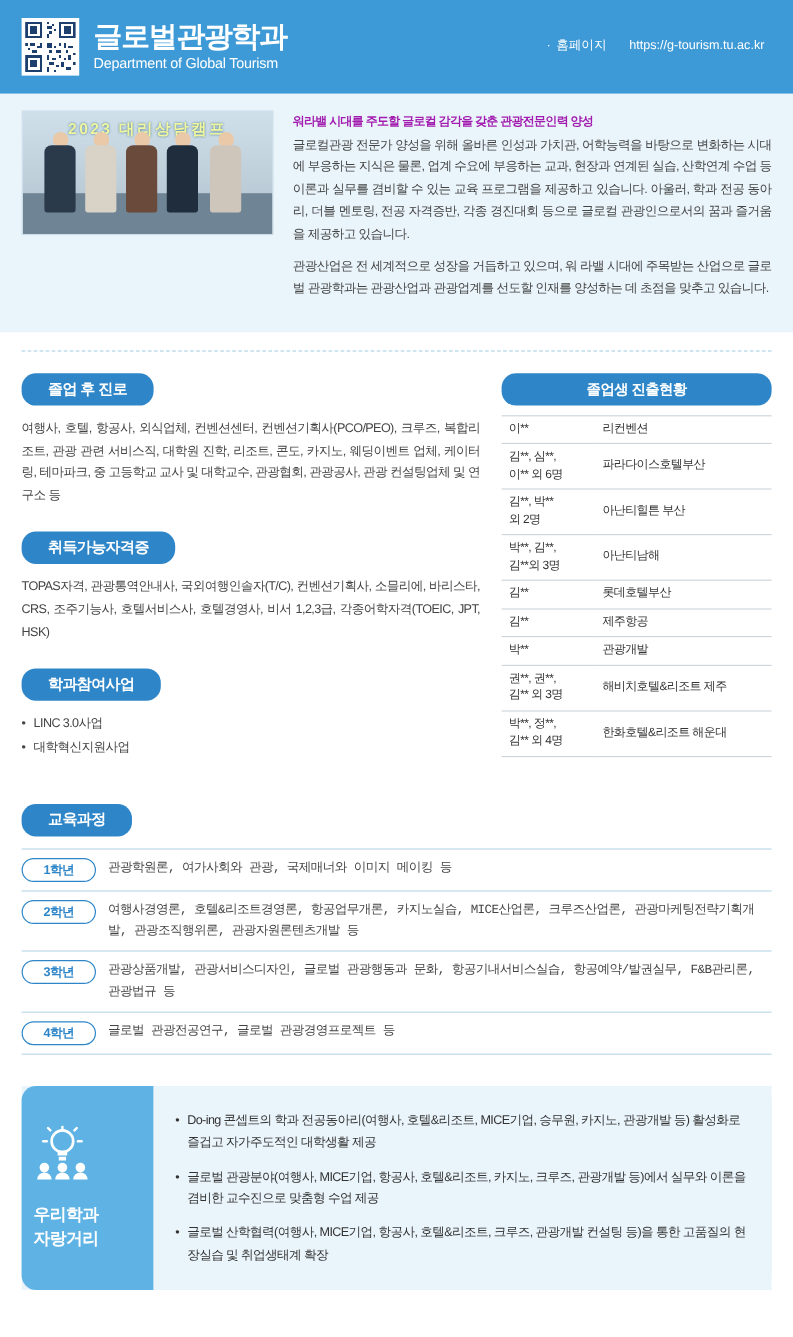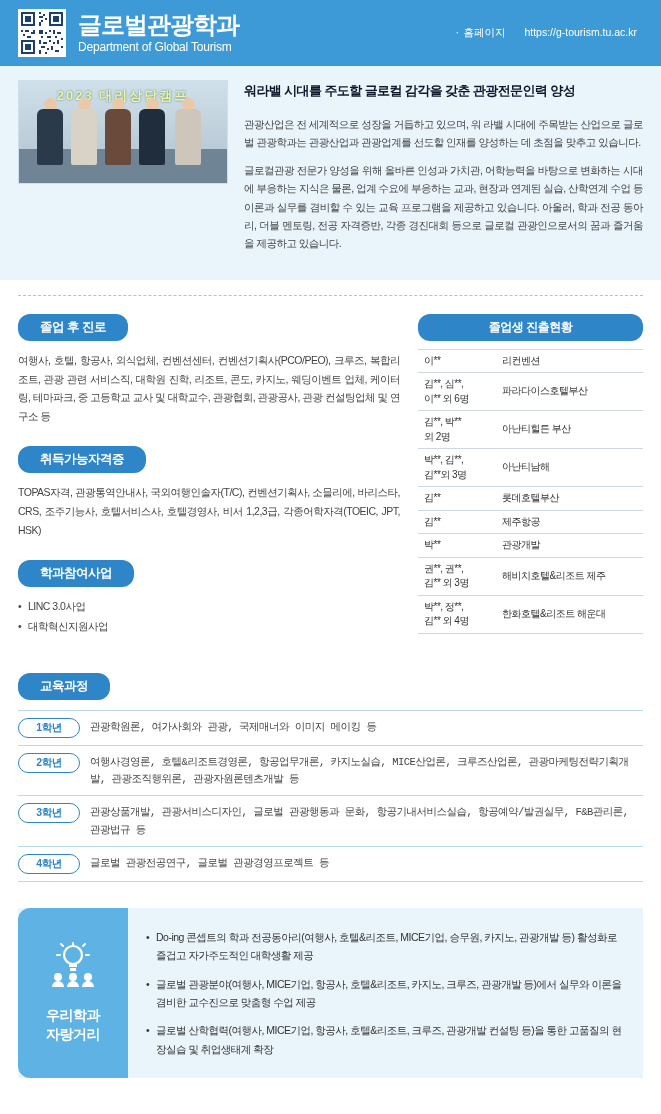--- a/index.html
+++ b/index.html
@@ -6,21 +6,21 @@
   html, body {
     width: 661px;
     background: #ffffff;
     font-family: "Liberation Sans", "DejaVu Sans", sans-serif;
     color: #333;
   }
   body { width: 661px; min-height: 1114px; position: relative; }
 
   
   .header {
-    height: 66px;
+    height: 78px;
     background: #3d9ad6;
     display: flex;
     align-items: center;
     padding: 0 18px;
     position: relative;
   }
   .qr {
     width: 48px; height: 48px;
     background: #fff;
     padding: 3px;
@@ -82,21 +82,21 @@
     position: absolute; bottom: 18px; width: 26px; border-radius: 4px 4px 0 0;
   }
   .person .head {
     width: 13px; height: 13px; border-radius: 50%; background: #e9c9a8;
     margin: 0 auto -2px auto;
   }
   .person .body { width: 26px; height: 56px; border-radius: 6px 6px 2px 2px; }
 
   .intro-text { flex: 1 1 auto; padding-top: 2px; }
   .intro-head {
-    color: #0f172a; font-size: 13px; font-weight: bold; margin-bottom: 15px;
+    color: #a21caf; font-size: 10px; font-weight: bold; margin-bottom: 4px;
     letter-spacing: -0.6px;
   }
   .intro-body p {
     font-size: 10.5px; line-height: 1.75; color: #444; letter-spacing: -0.5px;
     margin-bottom: 9px; text-align: justify;
   }
 
   
   .wave-sep {
     height: 16px;
@@ -202,21 +202,21 @@
     border-radius: 0 0 0 0;
     min-height: 170px;
   }
   .pride-left {
     flex: 0 0 110px;
     background: #5fb3e4;
     border-radius: 12px 0 0 12px;
     color: #fff;
     display: flex;
     flex-direction: column;
-    align-items: center;
+    align-items: flex-start;
     justify-content: center;
     gap: 14px;
     padding: 10px;
   }
   .pride-left .label {
     font-size: 14px; font-weight: bold; text-align: center; line-height: 1.4;
     letter-spacing: -0.5px;
   }
   .pride-right {
     flex: 1 1 auto;
@@ -324,22 +324,22 @@
         <div class="body" style="background:#1f2d3d;"></div>
       </div>
     <div class="person" style="left:156px;">
         <div class="head"></div>
         <div class="body" style="background:#cfc6bb;"></div>
       </div>
   </div>
   <div class="intro-text">
     <div class="intro-head">워라밸 시대를 주도할 글로컬 감각을 갖춘 관광전문인력 양성</div>
     <div class="intro-body">
+      <p>글로컬관광 전문가 양성을 위해 올바른 인성과 가치관, 어학능력을 바탕으로 변화하는 시대에 부응하는 지식은 물론, 업계 수요에 부응하는 교과, 현장과 연계된 실습, 산학연계 수업 등 이론과 실무를 겸비할 수 있는 교육 프로그램을 제공하고 있습니다. 아울러, 학과 전공 동아리, 더블 멘토링, 전공 자격증반, 각종 경진대회 등으로 글로컬 관광인으로서의 꿈과 즐거움을 제공하고 있습니다.</p>
       <p>관광산업은 전 세계적으로 성장을 거듭하고 있으며, 워 라밸 시대에 주목받는 산업으로 글로벌 관광학과는 관광산업과 관광업계를 선도할 인재를 양성하는 데 초점을 맞추고 있습니다.</p>
-      <p>글로컬관광 전문가 양성을 위해 올바른 인성과 가치관, 어학능력을 바탕으로 변화하는 시대에 부응하는 지식은 물론, 업계 수요에 부응하는 교과, 현장과 연계된 실습, 산학연계 수업 등 이론과 실무를 겸비할 수 있는 교육 프로그램을 제공하고 있습니다. 아울러, 학과 전공 동아리, 더블 멘토링, 전공 자격증반, 각종 경진대회 등으로 글로컬 관광인으로서의 꿈과 즐거움을 제공하고 있습니다.</p>
     </div>
   </div>
 </div>
 
 <div class="wave-sep"></div>
 
 <div class="content">
 
   <div class="two-col">
     <div class="col-left">

